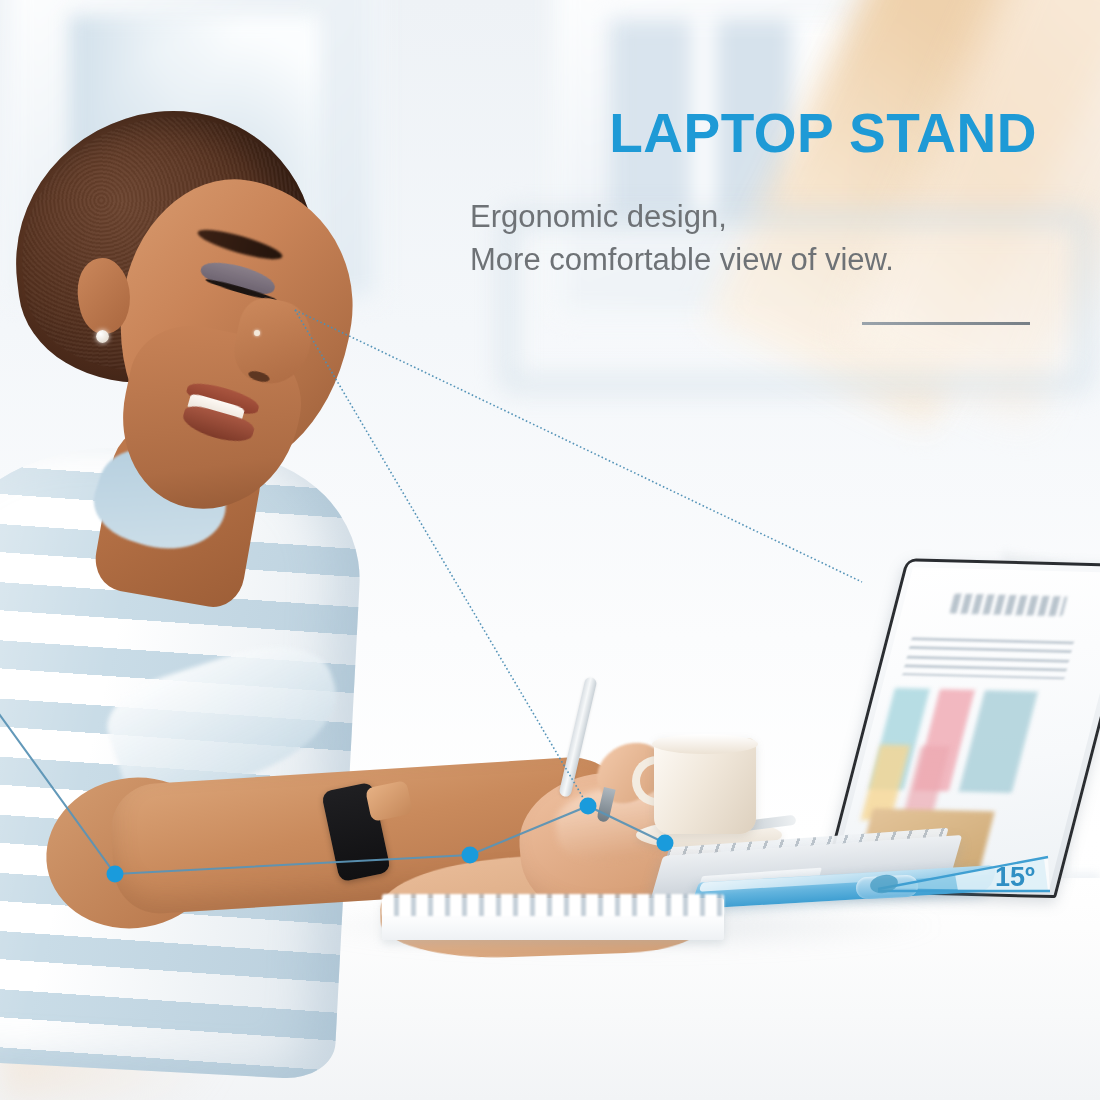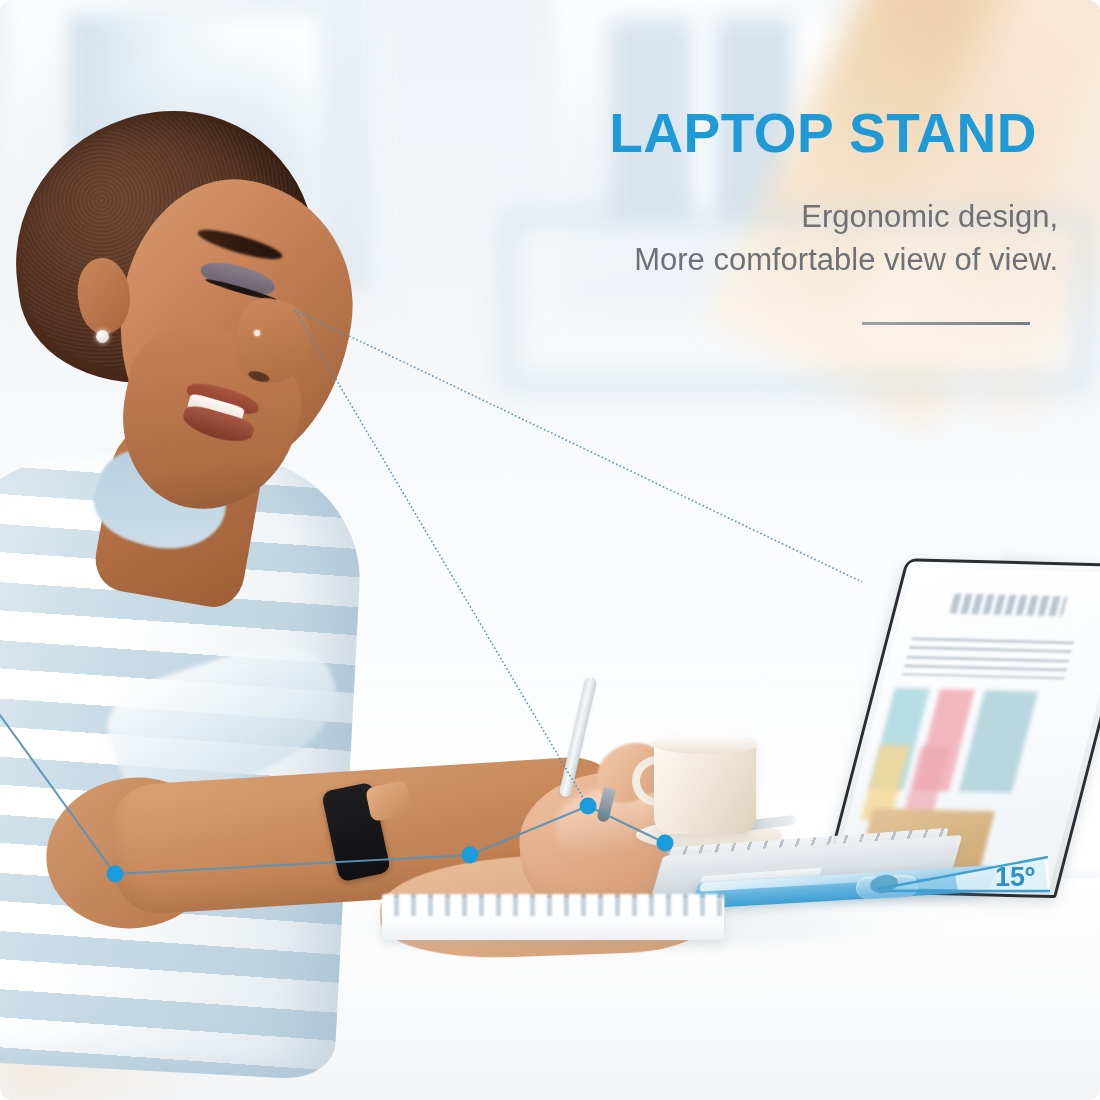--- a/index.html
+++ b/index.html
@@ -4,21 +4,20 @@
 <title>Laptop Stand Product Image</title>
 <style>
   html,body{margin:0;padding:0;background:#fff;}
   body{font-family:"Liberation Sans",sans-serif;}
 
   #stage{
     position:relative;
     width:1100px;height:1100px;
     overflow:hidden;
     background:#f7f9fb;
-    border-radius:13px;
   }
 
   
   .bg-wall{
     position:absolute;left:0;top:0;width:1100px;height:1100px;
     background:
       linear-gradient(180deg,#eef2f6 0%,#f4f7fa 30%,#fbfcfd 58%,#ffffff 76%,#fdfdfe 100%);
   }
   .bg-frame{
     position:absolute;border-radius:6px;
@@ -412,21 +411,21 @@
 
   
   .title{
     position:absolute;left:588px;top:105px;width:470px;
     font-size:55px;font-weight:bold;letter-spacing:.5px;
     color:#1e9ad6;line-height:1.05;text-align:center;
     white-space:nowrap;
   }
   .subtitle{
     position:absolute;left:470px;top:196px;width:588px;
-    font-size:31px;color:#6e7276;line-height:1.38;text-align:right;
+    font-size:31px;color:#6e7276;line-height:1.38;text-align:left;
     font-weight:400;
   }
   .rule{
     position:absolute;left:862px;top:322px;width:168px;height:3px;
     background:linear-gradient(90deg,#9aa3ab,#777f86);
   }
   .deg-label{
     position:absolute;left:995px;top:862px;
     font-size:27px;font-weight:bold;color:#2f8fc4;
     letter-spacing:0px;

